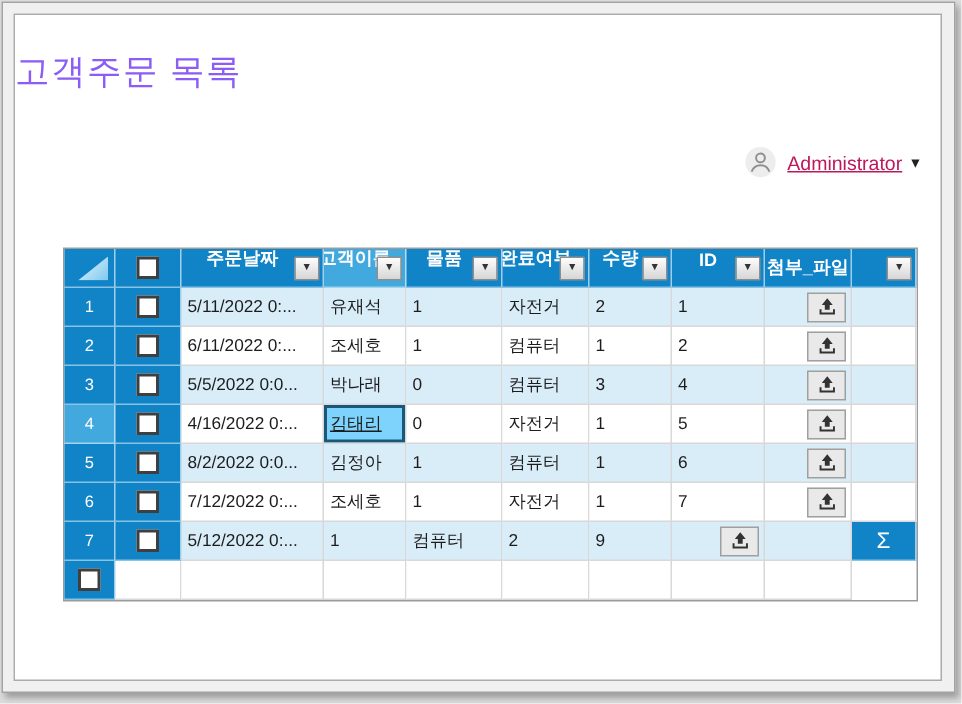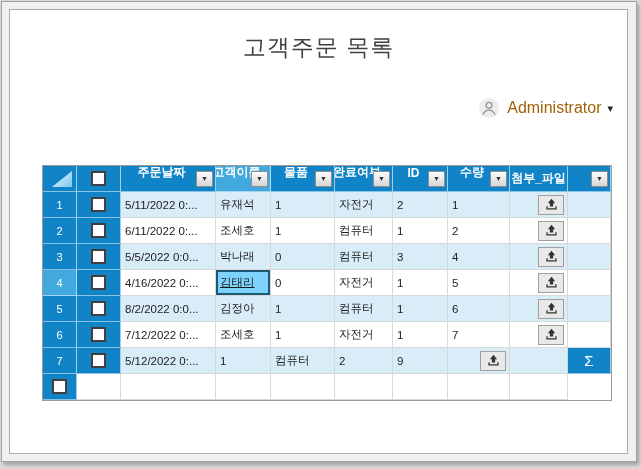--- a/index.html
+++ b/index.html
@@ -11,28 +11,28 @@
   .window{
     position:absolute;left:1px;top:1px;width:634px;height:459px;
     background:#f0f0f0;border:1px solid #a2a2a2;
     box-shadow:2px 3px 4px rgba(0,0,0,.28);
   }
   .content{
     position:absolute;left:7px;top:7px;width:617px;height:443px;
     background:#ffffff;border:1px solid #ababab;
   }
   .title{
-    position:absolute;top:22px;left:0;width:100%;text-align:center;
-    font-size:23px;font-weight:500;color:#404040;letter-spacing:1px;
+    position:absolute;top:22px;left:0;width:100%;
+    font-size:23px;font-weight:500;color:#8b5cf6;letter-spacing:1px;
   }
   .user-menu{
     position:absolute;top:86px;right:14px;height:24px;
     display:flex;align-items:center;gap:7px;cursor:default;
   }
-  .user-menu .uname{font-size:16px;color:#a16207;}
+  .user-menu .uname{font-size:13px;color:#be185d;text-decoration:underline;}
   .user-menu .caret{font-size:11px;color:#222;margin-left:-1px;}
   .avatar{width:22px;height:22px;display:block;}
 
   
   .grid{
     position:absolute;left:32px;top:155px;
     display:grid;
     grid-template-columns:34px 44px 95px 55px 64px 58px 55px 62px 58px 43px;
     grid-auto-rows:26px;
     border:1px solid #9b9b9b;
@@ -116,25 +116,25 @@
         </div>
         <div class="cell head colhead hasfilter">
           <div class="collabel">물품</div>
           <div class="fbtn">▼</div>
         </div>
         <div class="cell head colhead hasfilter">
           <div class="collabel">완료여부</div>
           <div class="fbtn">▼</div>
         </div>
         <div class="cell head colhead hasfilter">
+          <div class="collabel">수량</div>
+          <div class="fbtn">▼</div>
+        </div>
+        <div class="cell head colhead hasfilter">
           <div class="collabel">ID</div>
-          <div class="fbtn">▼</div>
-        </div>
-        <div class="cell head colhead hasfilter">
-          <div class="collabel">수량</div>
           <div class="fbtn">▼</div>
         </div>
         <div class="cell head colhead">
           <div class="collabel">첨부_파일</div>
         </div>
         <div class="cell head colhead hasfilter">
           <div class="collabel"></div>
           <div class="fbtn">▼</div>
         </div>
         <div class="cell rowhead">1</div>

